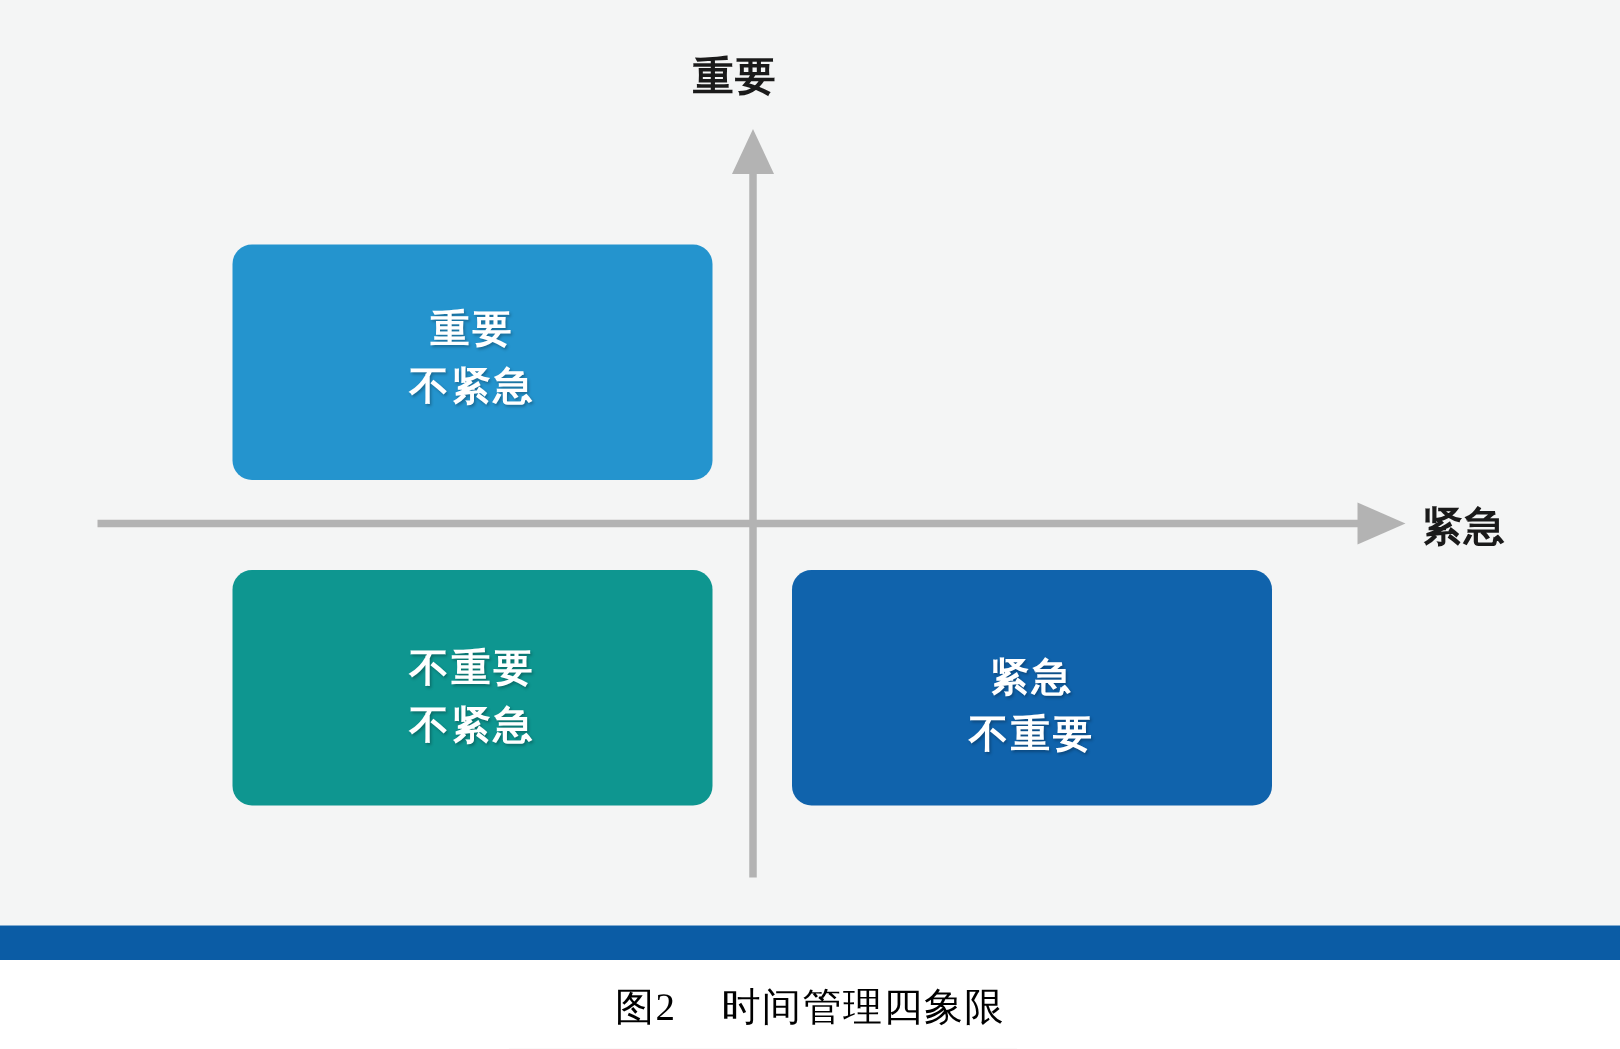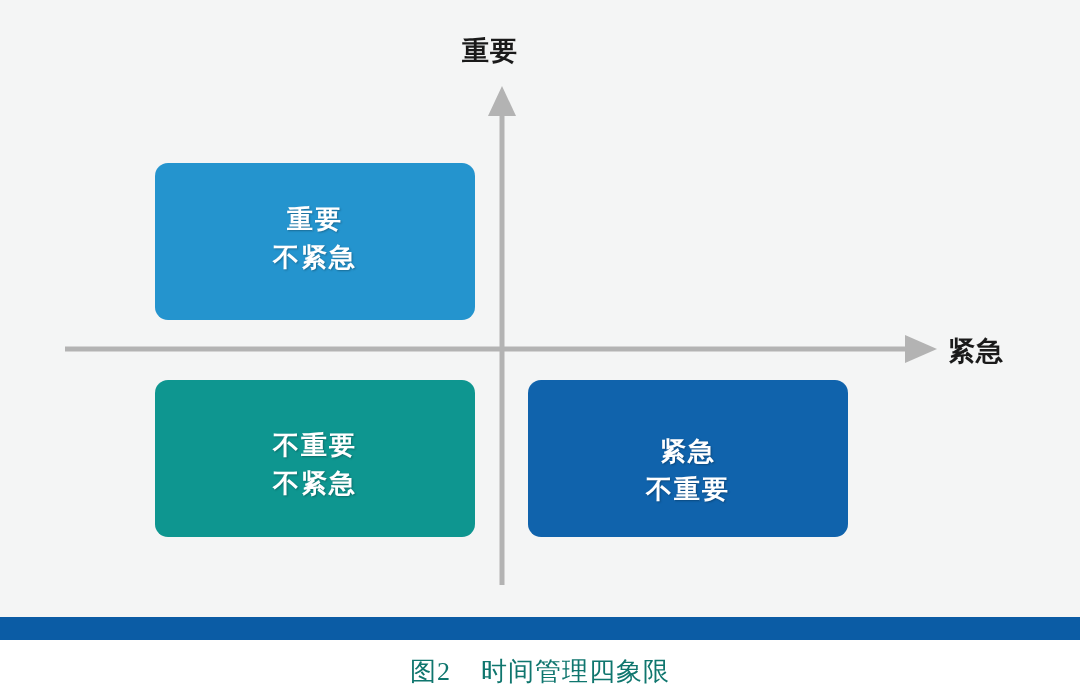--- a/index.html
+++ b/index.html
@@ -128,21 +128,21 @@
   }
 
   
   .caption {
     position: absolute;
     left: 0;
     top: 654px;
     width: 1080px;
     text-align: center;
     font-size: 26px;
-    color: #0f766e;
+    color: #000000;
     letter-spacing: 1px;
     font-family: "Liberation Serif", "DejaVu Serif", serif;
     white-space: pre;
   }
 </style>
 <style>#quad-important-not-urgent{background:#2494ce;}#quad-important-not-urgent::after{background:#1b6e9c;}#quad-important-urgent{background:#9aaf07;}#quad-important-urgent::after{background:#748405;}#quad-not-important-not-urgent{background:#0e9690;}#quad-not-important-not-urgent::after{background:#0a706c;}#quad-urgent-not-important{background:#1063ac;}#quad-urgent-not-important::after{background:#0c4a81;}</style></head>
 <body>
 
 <div id="figure-root">
 

